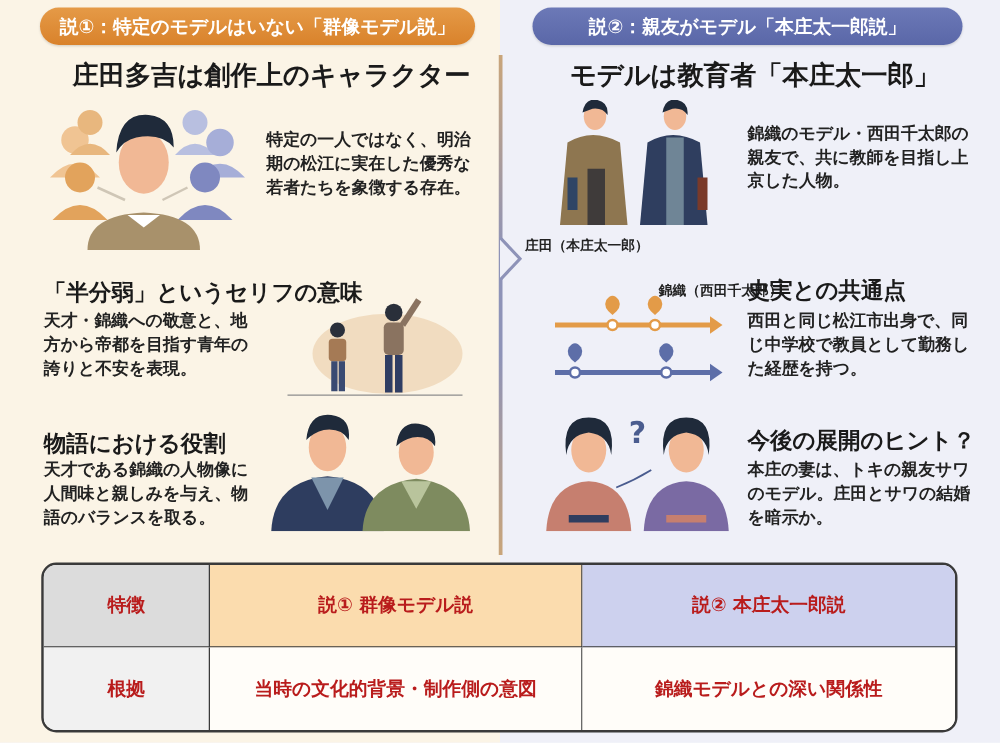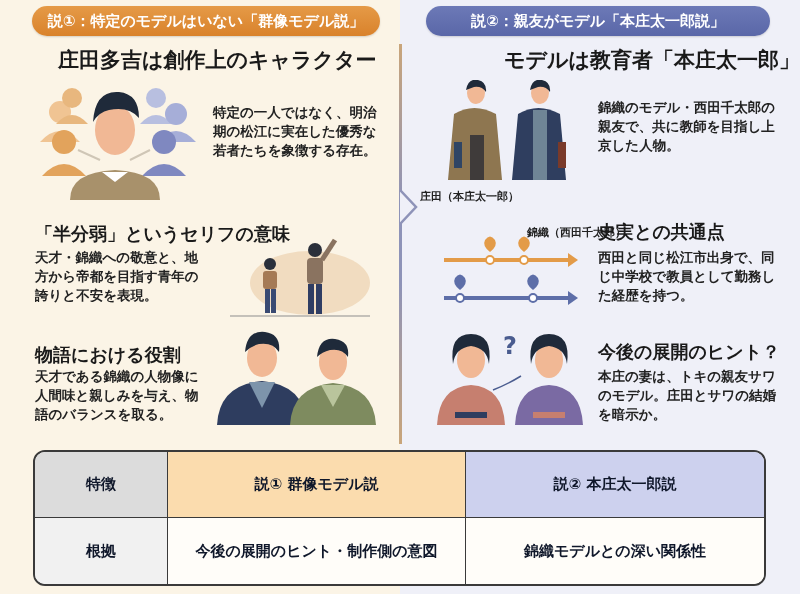--- a/index.html
+++ b/index.html
@@ -30,21 +30,21 @@
 
   .caption { position: absolute; font-size: 11px; font-weight: bold; color: #222; white-space: nowrap; }
 
   .illus { position: absolute; }
 
   table.compare {
     position: absolute; left: 33px; top: 450px; width: 733px; height: 136px;
     border-collapse: separate; border-spacing: 0;
     border: 2px solid #3a3a3a; border-radius: 12px; overflow: hidden;
     background: #ffffff;
-    font-size: 15px; font-weight: bold; text-align: center; color: #0f172a;
+    font-size: 15px; font-weight: bold; text-align: center; color: #b91c1c;
   }
   table.compare th, table.compare td {
     border-right: 1.5px solid #3a3a3a; border-bottom: 1.5px solid #3a3a3a;
     height: 34px; padding: 0 6px;
   }
   table.compare tr > *:last-child { border-right: none; }
   table.compare tr:last-child > * { border-bottom: none; }
   table.compare th.h-feature { background: #dcdcdc; width: 133px; }
   table.compare th.h-left { background: #fbdcae; width: 298px; }
   table.compare th.h-right { background: #cdd1ee; }
@@ -121,21 +121,21 @@
   <path d="M34 52 l13 26 l13 -26z" fill="#7d94ab"></path>
   <ellipse cx="47" cy="28" rx="15" ry="19" fill="#f1b895"></ellipse>
   <path d="M30 22 q2 -22 20 -20 q16 2 14 20 q-6 -10 -20 -8 q-8 2 -14 8z" fill="#1f2a3a"></path>
   <path d="M75 95 q2 -38 43 -42 q41 4 43 42z" fill="#7e8b5f"></path>
   <path d="M106 55 l12 22 l12 -22z" fill="#b9c49c"></path>
   <ellipse cx="118" cy="32" rx="14" ry="18" fill="#f1b895"></ellipse>
   <path d="M102 27 q2 -20 18 -18 q15 2 13 18 q-6 -9 -18 -7 q-8 2 -13 7z" fill="#1f2a3a"></path>
 </svg>
 
 <div class="pill pill-right">説②：親友がモデル「本庄太一郎説」</div>
-<div class="big-title" style="left:456px; top:46px;margin-left:48px;">モデルは教育者「本庄太一郎」</div>
+<div class="big-title" style="left:456px; top:46px;">モデルは教育者「本庄太一郎」</div>
 
 <svg class="illus" style="left:440px; top:80px;" width="140" height="105" viewBox="0 0 140 105">
   <ellipse cx="36" cy="13" rx="9" ry="11" fill="#f1b895"></ellipse>
   <path d="M26 10 q2 -12 12 -10 q9 2 8 12 q-4 -6 -12 -5z" fill="#1f2a3a"></path>
   <path d="M8 100 l6 -66 q20 -12 42 0 l6 66z" fill="#8e7650"></path>
   <rect x="30" y="55" width="14" height="45" fill="#3f3b3a"></rect>
   <rect x="14" y="62" width="8" height="26" fill="#2f4565"></rect>
   <ellipse cx="100" cy="13" rx="9" ry="11" fill="#f1b895"></ellipse>
   <path d="M90 10 q2 -12 12 -10 q9 2 8 12 q-4 -6 -12 -5z" fill="#1f2a3a"></path>
   <path d="M72 100 l6 -66 q20 -12 42 0 l6 66z" fill="#2f3e5f"></path>
@@ -180,17 +180,17 @@
 
 <table class="compare">
   <tbody>
       <tr>
     <th class="h-feature">特徴</th>
     <th class="h-left">説① 群像モデル説</th>
     <th class="h-right">説② 本庄太一郎説</th>
   </tr>
   <tr>
     <td class="rowhead">根拠</td>
-    <td>今後の展開のヒント・制作側の意図</td>
+    <td>当時の文化的背景・制作側の意図</td>
     <td>錦織モデルとの深い関係性</td>
   </tr>
 </tbody>
   </table>
 
 </body></html>

